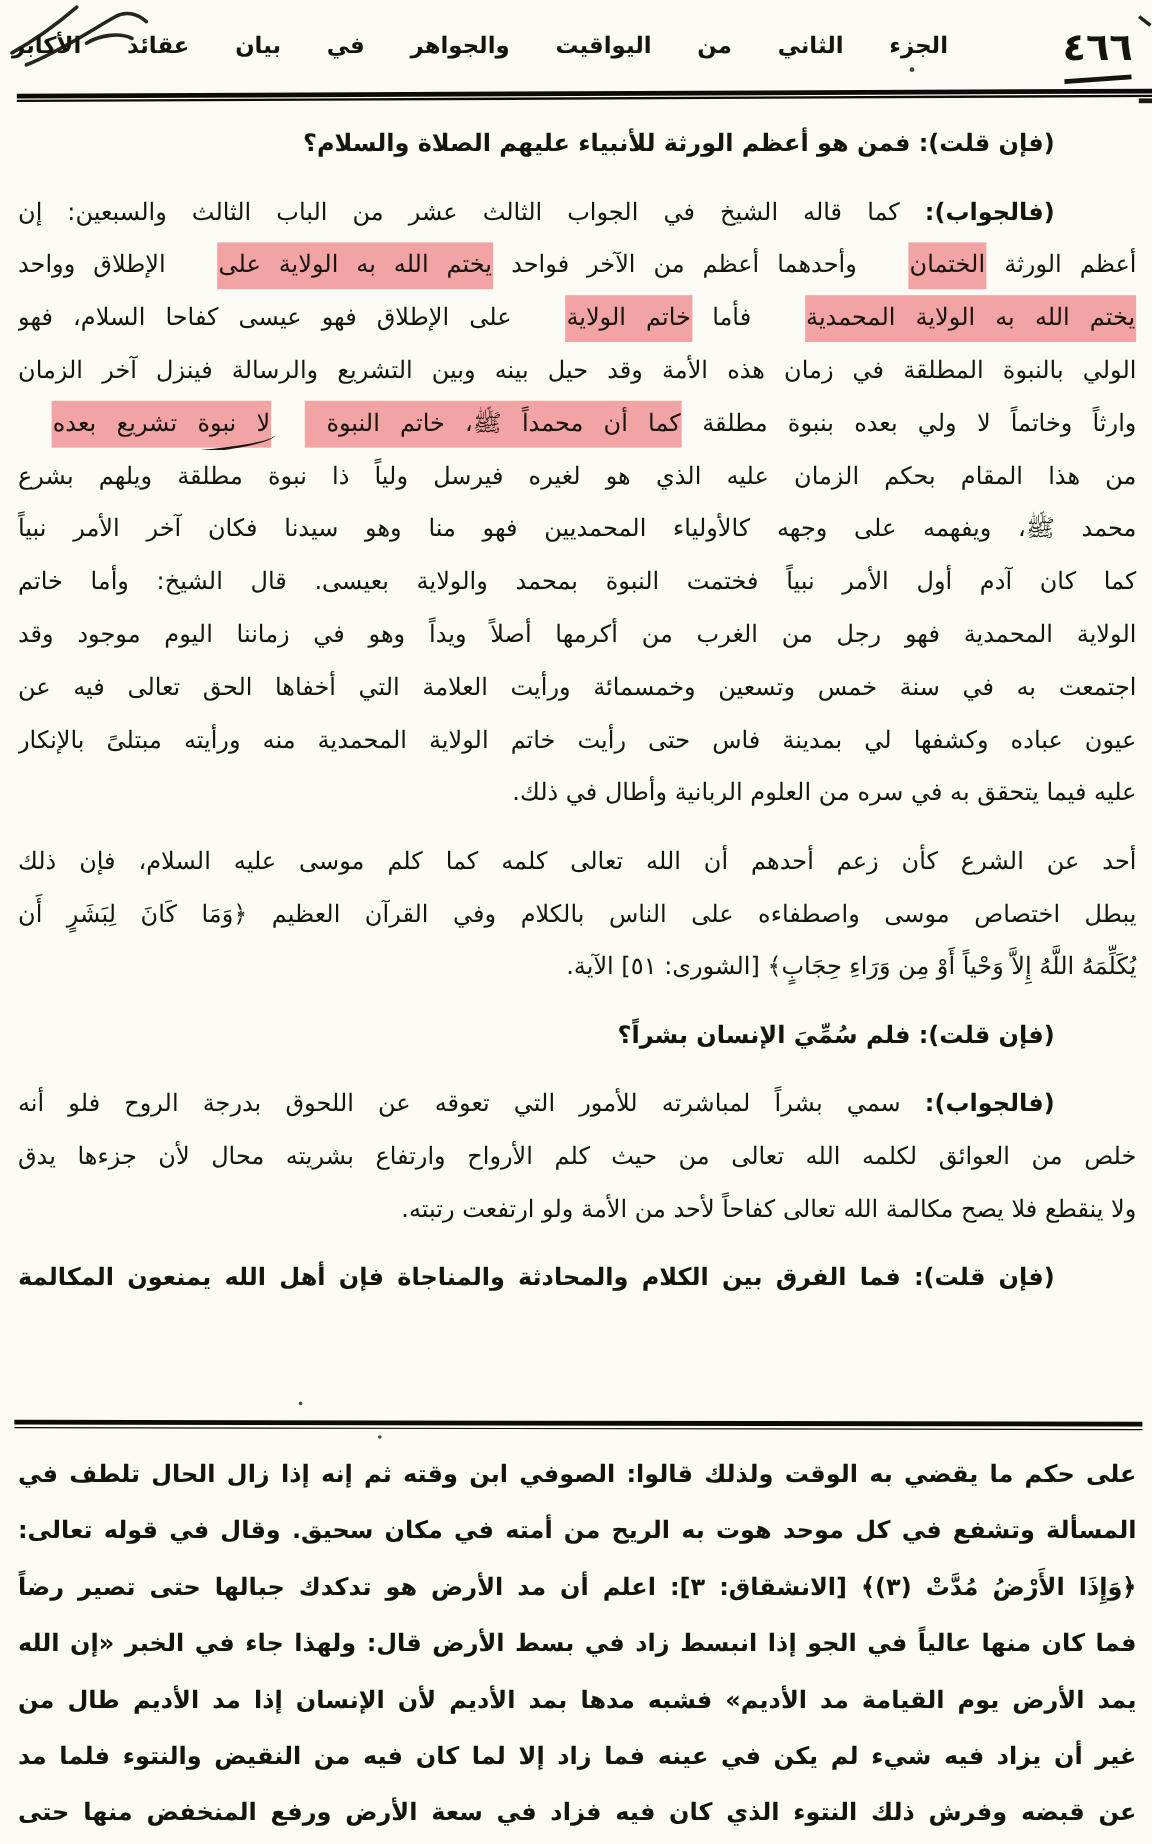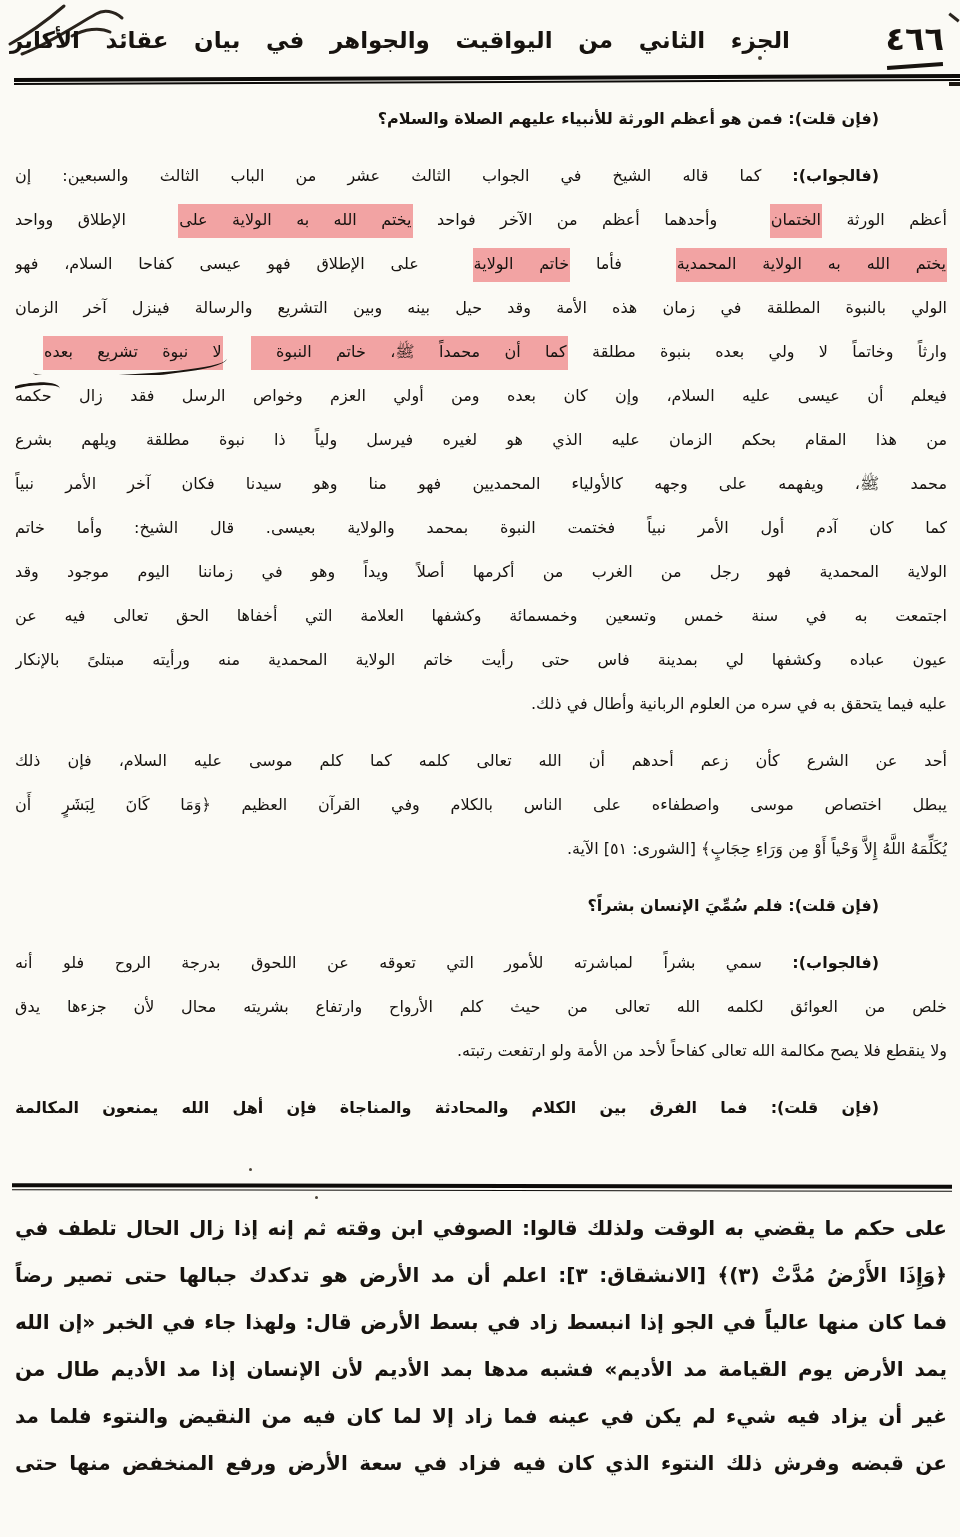--- a/index.html
+++ b/index.html
@@ -12,21 +12,21 @@
   body{
     width:960px;height:1537px;position:relative;overflow:hidden;
     background:var(--paper);
     color:var(--ink);
     font-family:"DejaVu Sans",sans-serif;
     direction:rtl;
   }
   
   .title{
     position:absolute;top:27px;right:170px;left:10px;
-    font-size:23px;font-weight:bold;
+    font-size:19px;font-weight:bold;
     text-align:justify;text-align-last:justify;
     white-space:normal;
   }
   .pageno{
     position:absolute;top:20px;right:16px;
     font-size:32px;font-weight:bold;letter-spacing:2px;text-align:right;
   }
   .pageno-line{
     position:absolute;top:64px;right:17px;width:56px;height:0;
     border-top:4px solid var(--ink);transform:rotate(-4deg);
@@ -37,21 +37,21 @@
     transform:rotate(-0.25deg);
   }
   .foot-rule{
     position:absolute;top:1184px;right:8px;left:12px;height:7px;
     border-top:4px solid #0d0b09;border-bottom:1.5px solid #0d0b09;
     transform:rotate(0.1deg);
   }
   
   .page-body{
     position:absolute;top:98px;right:13px;left:15px;
-    font-size:16px;
+    font-size:20px;
   }
   .para{margin:0 0 13px 0;}
   .para:last-child{margin-bottom:0;}
   .line{
     height:44px;line-height:42px;
     text-align:justify;text-align-last:right;
     overflow:hidden;white-space:normal;
   }
   .line.j{text-align-last:justify;}
   .line.ind{text-indent:68px;}
@@ -109,26 +109,25 @@
 <main class="page-body">
     <div class="para">
       <div class="line ind"><span class="b">(فإن قلت):</span><span class="b"> فمن هو أعظم الورثة للأنبياء عليهم الصلاة والسلام؟</span></div>
     </div>
     <div class="para">
       <div class="line j ind"><span class="b">(فالجواب):</span><span> كما قاله الشيخ في الجواب الثالث عشر من الباب الثالث والسبعين: إن</span></div>
       <div class="line j"><span>أعظم الورثة </span><span class="hl">الختمان</span><span> وأحدهما أعظم من الآخر فواحد </span><span class="hl">يختم الله به الولاية على</span><span> الإطلاق وواحد</span></div>
       <div class="line j"><span class="hl">يختم الله به الولاية المحمدية</span><span> فأما </span><span class="hl">خاتم الولاية</span><span> على الإطلاق فهو عيسى كفاحا السلام، فهو</span></div>
       <div class="line j"><span>الولي بالنبوة المطلقة في زمان هذه الأمة وقد حيل بينه وبين التشريع والرسالة فينزل آخر الزمان</span></div>
       <div class="line j"><span>وارثاً وخاتماً لا ولي بعده بنبوة مطلقة </span><span class="hl">كما أن محمداً ﷺ، خاتم النبوة </span><span class="hl hand-under">لا نبوة تشريع بعده</span></div>
-      <div class="line j"><span>فيعلم أن عيسى عليه السلام، وإن كان بعده ومن أولي العزم وخواص الرسل فقد زال </span><span class="hand-over">حكمه</span></div>
       <div class="line j"><span>من هذا المقام بحكم الزمان عليه الذي هو لغيره فيرسل ولياً ذا نبوة مطلقة ويلهم بشرع</span></div>
       <div class="line j"><span>محمد ﷺ، ويفهمه على وجهه كالأولياء المحمديين فهو منا وهو سيدنا فكان آخر الأمر نبياً</span></div>
       <div class="line j"><span>كما كان آدم أول الأمر نبياً فختمت النبوة بمحمد والولاية بعيسى. قال الشيخ: وأما خاتم</span></div>
       <div class="line j"><span>الولاية المحمدية فهو رجل من الغرب من أكرمها أصلاً ويداً وهو في زماننا اليوم موجود وقد</span></div>
-      <div class="line j"><span>اجتمعت به في سنة خمس وتسعين وخمسمائة وكشفها العلامة التي أخفاها الحق تعالى فيه عن</span></div>
+      <div class="line j"><span>اجتمعت به في سنة خمس وتسعين وخمسمائة ورأيت العلامة التي أخفاها الحق تعالى فيه عن</span></div>
       <div class="line j"><span>عيون عباده وكشفها لي بمدينة فاس حتى رأيت خاتم الولاية المحمدية منه ورأيته مبتلىً بالإنكار</span></div>
       <div class="line"><span>عليه فيما يتحقق به في سره من العلوم الربانية وأطال في ذلك.</span></div>
     </div>
     <div class="para">
       <div class="line j"><span>أحد عن الشرع كأن زعم أحدهم أن الله تعالى كلمه كما كلم موسى عليه السلام، فإن ذلك</span></div>
       <div class="line j"><span>يبطل اختصاص موسى واصطفاءه على الناس بالكلام وفي القرآن العظيم </span><span class="q">﴿وَمَا كَانَ لِبَشَرٍ أَن</span></div>
       <div class="line"><span class="q">يُكَلِّمَهُ اللَّهُ إِلاَّ وَحْياً أَوْ مِن وَرَاءِ حِجَابٍ﴾</span><span> [الشورى: ٥١] الآية.</span></div>
     </div>
     <div class="para">
       <div class="line ind"><span class="b">(فإن قلت):</span><span class="b"> فلم سُمِّيَ الإنسان بشراً؟</span></div>
@@ -140,20 +139,21 @@
     </div>
     <div class="para">
       <div class="line j ind"><span class="b">(فإن قلت):</span><span class="b"> فما الفرق بين الكلام والمحادثة والمناجاة فإن أهل الله يمنعون المكالمة</span></div>
     </div>
   </main>
 
 <div class="foot-rule"></div>
 <section class="footnote-body">
     <div class="para">
       <div class="line j"><span>على حكم ما يقضي به الوقت ولذلك قالوا: الصوفي ابن وقته ثم إنه إذا زال الحال تلطف في</span></div>
+      <div class="line j"><span>المسألة وتشفع في كل موحد هوت به الريح من أمته في مكان سحيق. وقال في قوله تعالى:</span></div>
       <div class="line j"><span class="q">﴿وَإِذَا الأَرْضُ مُدَّتْ (٣)﴾</span><span> [الانشقاق: ٣]: اعلم أن مد الأرض هو تدكدك جبالها حتى تصير رضاً</span></div>
       <div class="line j"><span>فما كان منها عالياً في الجو إذا انبسط زاد في بسط الأرض قال: ولهذا جاء في الخبر «إن الله</span></div>
       <div class="line j"><span>يمد الأرض يوم القيامة مد الأديم» فشبه مدها بمد الأديم لأن الإنسان إذا مد الأديم طال من</span></div>
       <div class="line j"><span>غير أن يزاد فيه شيء لم يكن في عينه فما زاد إلا لما كان فيه من النقيض والنتوء فلما مد انبسط</span></div>
       <div class="line j"><span>عن قبضه وفرش ذلك النتوء الذي كان فيه فزاد في سعة الأرض ورفع المنخفض منها حتى</span></div>
     </div>
   </section>
 
 <div class="edge-mark-a"></div>
 <div class="edge-mark-b"></div>

